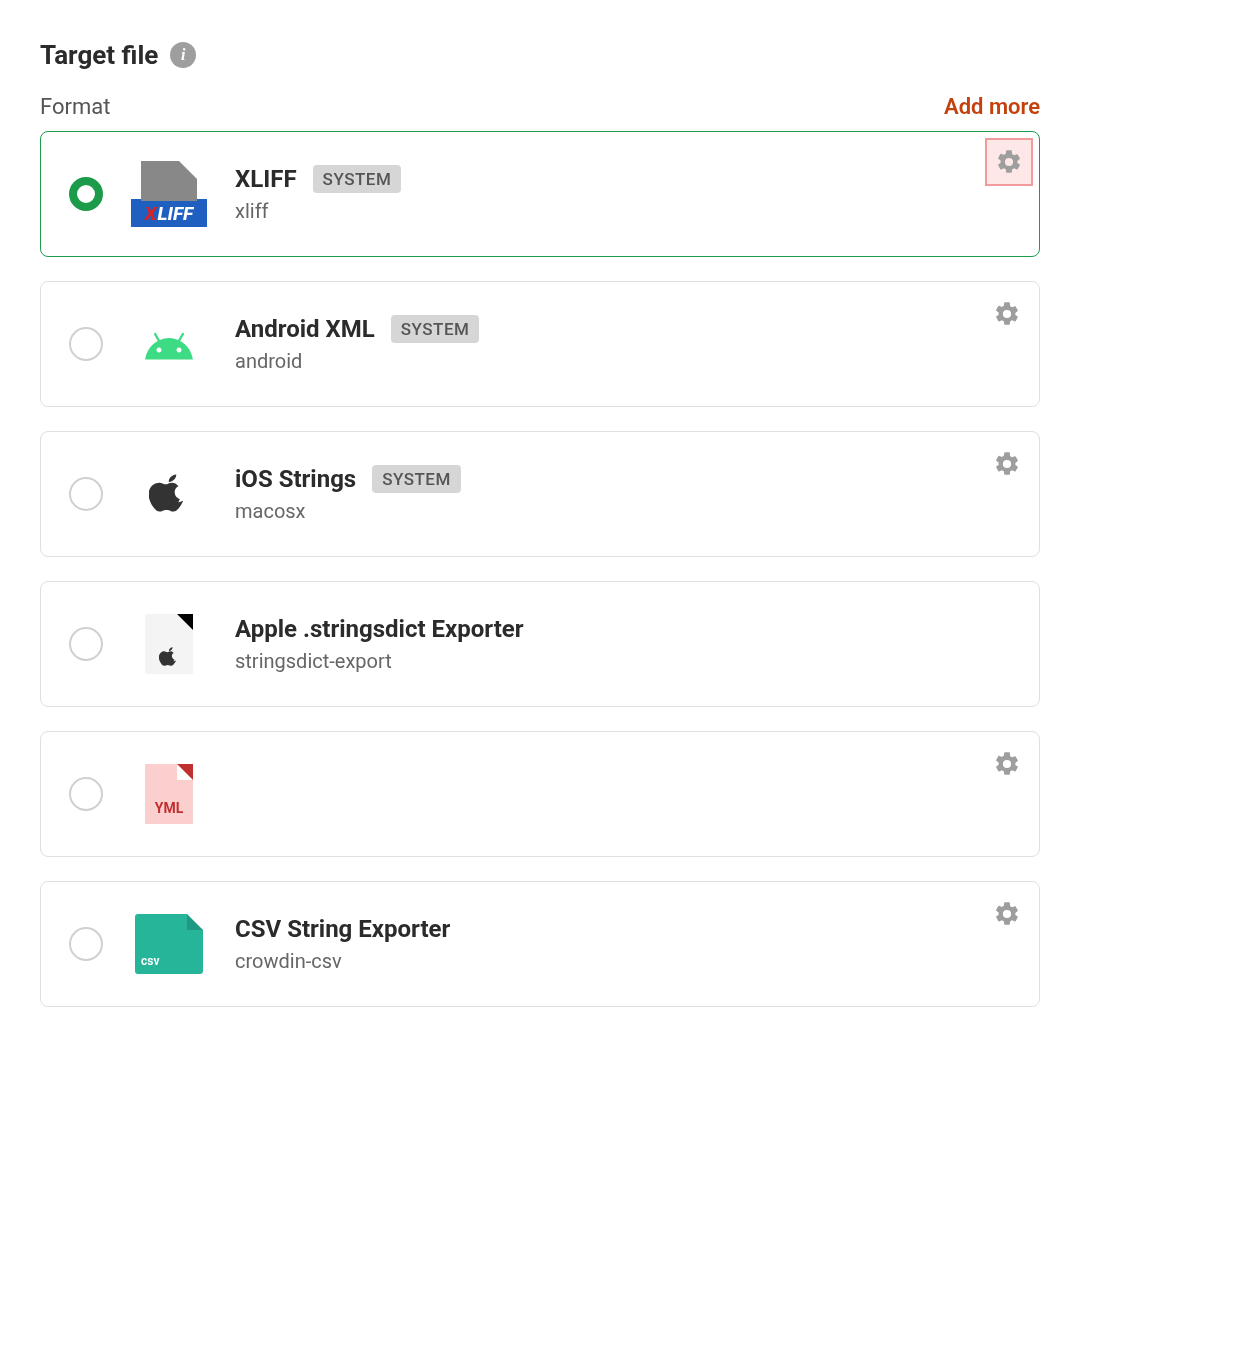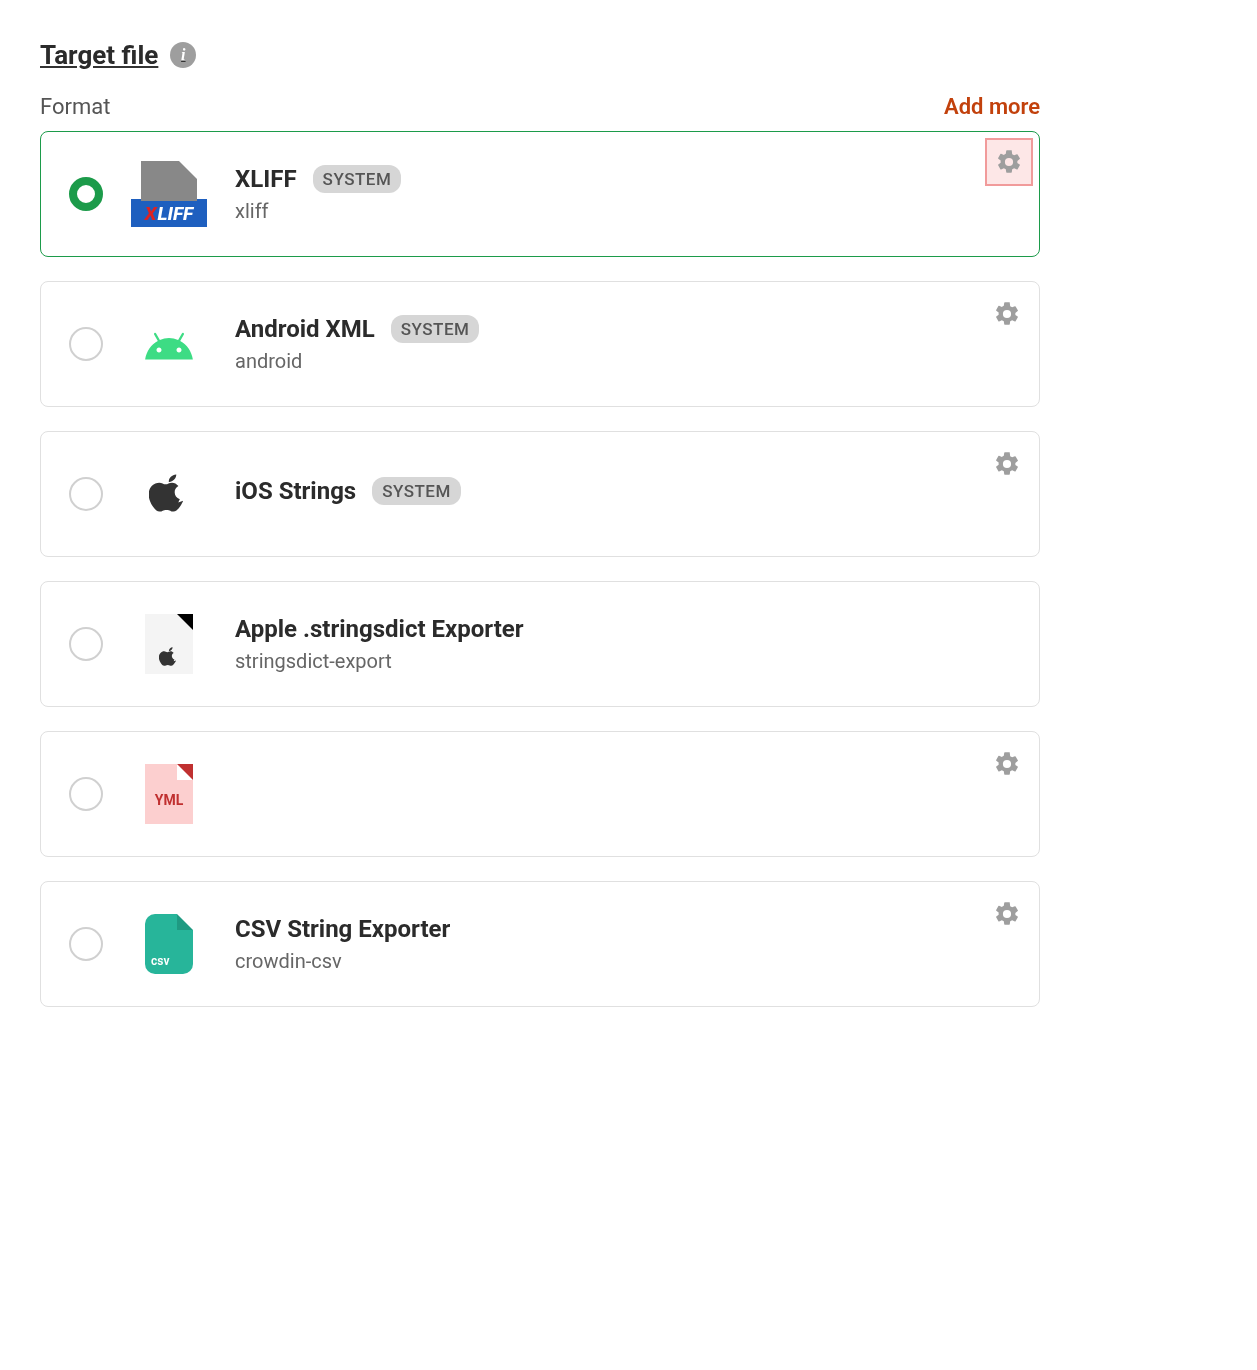--- a/index.html
+++ b/index.html
@@ -9,21 +9,20 @@
     font-family: -apple-system, BlinkMacSystemFont, "Segoe UI", Roboto, "Helvetica Neue", Arial, sans-serif;
     background: #fff;
     color: #333;
   }
   .container { max-width: 1000px; }
   .header {
     display: flex;
     align-items: center;
     gap: 12px;
     margin-bottom: 24px;
-    text-decoration: underline;
   }
   .header h2 {
     margin: 0;
     font-size: 26px;
     font-weight: 700;
     color: #2b2b2b;
   }
   .info-icon {
     width: 26px; height: 26px;
     border-radius: 50%;
@@ -93,21 +92,21 @@
     font-size: 24px;
     font-weight: 700;
     color: #2b2b2b;
   }
   .badge {
     background: #d6d6d6;
     color: #555;
     font-size: 17px;
     letter-spacing: 0.5px;
     padding: 4px 10px;
-    border-radius: 12px;
+    border-radius: 4px;
     font-weight: 500;
   }
   .subtitle {
     font-size: 20px;
     color: #666;
   }
   .gear {
     position: absolute;
     top: 18px;
     right: 18px;
@@ -154,34 +153,34 @@
     width: 0; height: 0;
     border-top: 16px solid #000;
     border-left: 16px solid transparent;
   }
   .stringsdict-icon svg { width: 20px; height: 24px; }
 
   .yaml-icon {
     width: 48px; height: 60px; background: #fccfcf; position: relative;
     display: flex; align-items: flex-end; justify-content: center;
     color: #c03030; font-weight: 700; font-size: 14px;
-    padding-bottom: 16px;
+    padding-bottom: 8px;
   }
   .yaml-icon::after {
     content: ""; position: absolute; top: 0; right: 0;
     width: 0; height: 0;
     border-top: 16px solid #c03030;
     border-left: 16px solid #fff;
   }
 
   .csv-icon {
-    width: 48px; height: 60px; background: #27b59a; position: relative;
+    width: 68px; height: 60px; background: #27b59a; position: relative;
     display: flex; align-items: flex-end; justify-content: flex-start;
     color: #fff; font-weight: 600; font-size: 12px;
-    padding: 15px 0 6px 6px; border-radius: 10px;
+    padding: 15px 0 6px 6px; border-radius: 3px;
   }
   .csv-icon::after {
     content: ""; position: absolute; top: 0; right: 0;
     width: 0; height: 0;
     border-top: 16px solid #fff;
     border-left: 16px solid #1f9a82;
   }
 
   .android-icon svg { width: 64px; height: 40px; }
 </style>
@@ -246,20 +245,21 @@
         <div class="icon-slot">
           <div class="ios-icon"><svg viewBox="0 0 24 24" fill="#000">
               <use href="#apple-path"></use>
             </svg></div>
         </div>
         <div class="text-col">
           <div class="title-row">
             <span class="title">iOS Strings</span>
             <span class="badge">SYSTEM</span>
           </div>
+          <div class="subtitle">macosx</div>
         </div>
         <div class="gear">
           <svg viewBox="0 0 24 24">
             <use href="#gear-path"></use>
           </svg>
         </div>
       </div>
       <div class="card">
         <div class="radio"></div>
         <div class="icon-slot">

